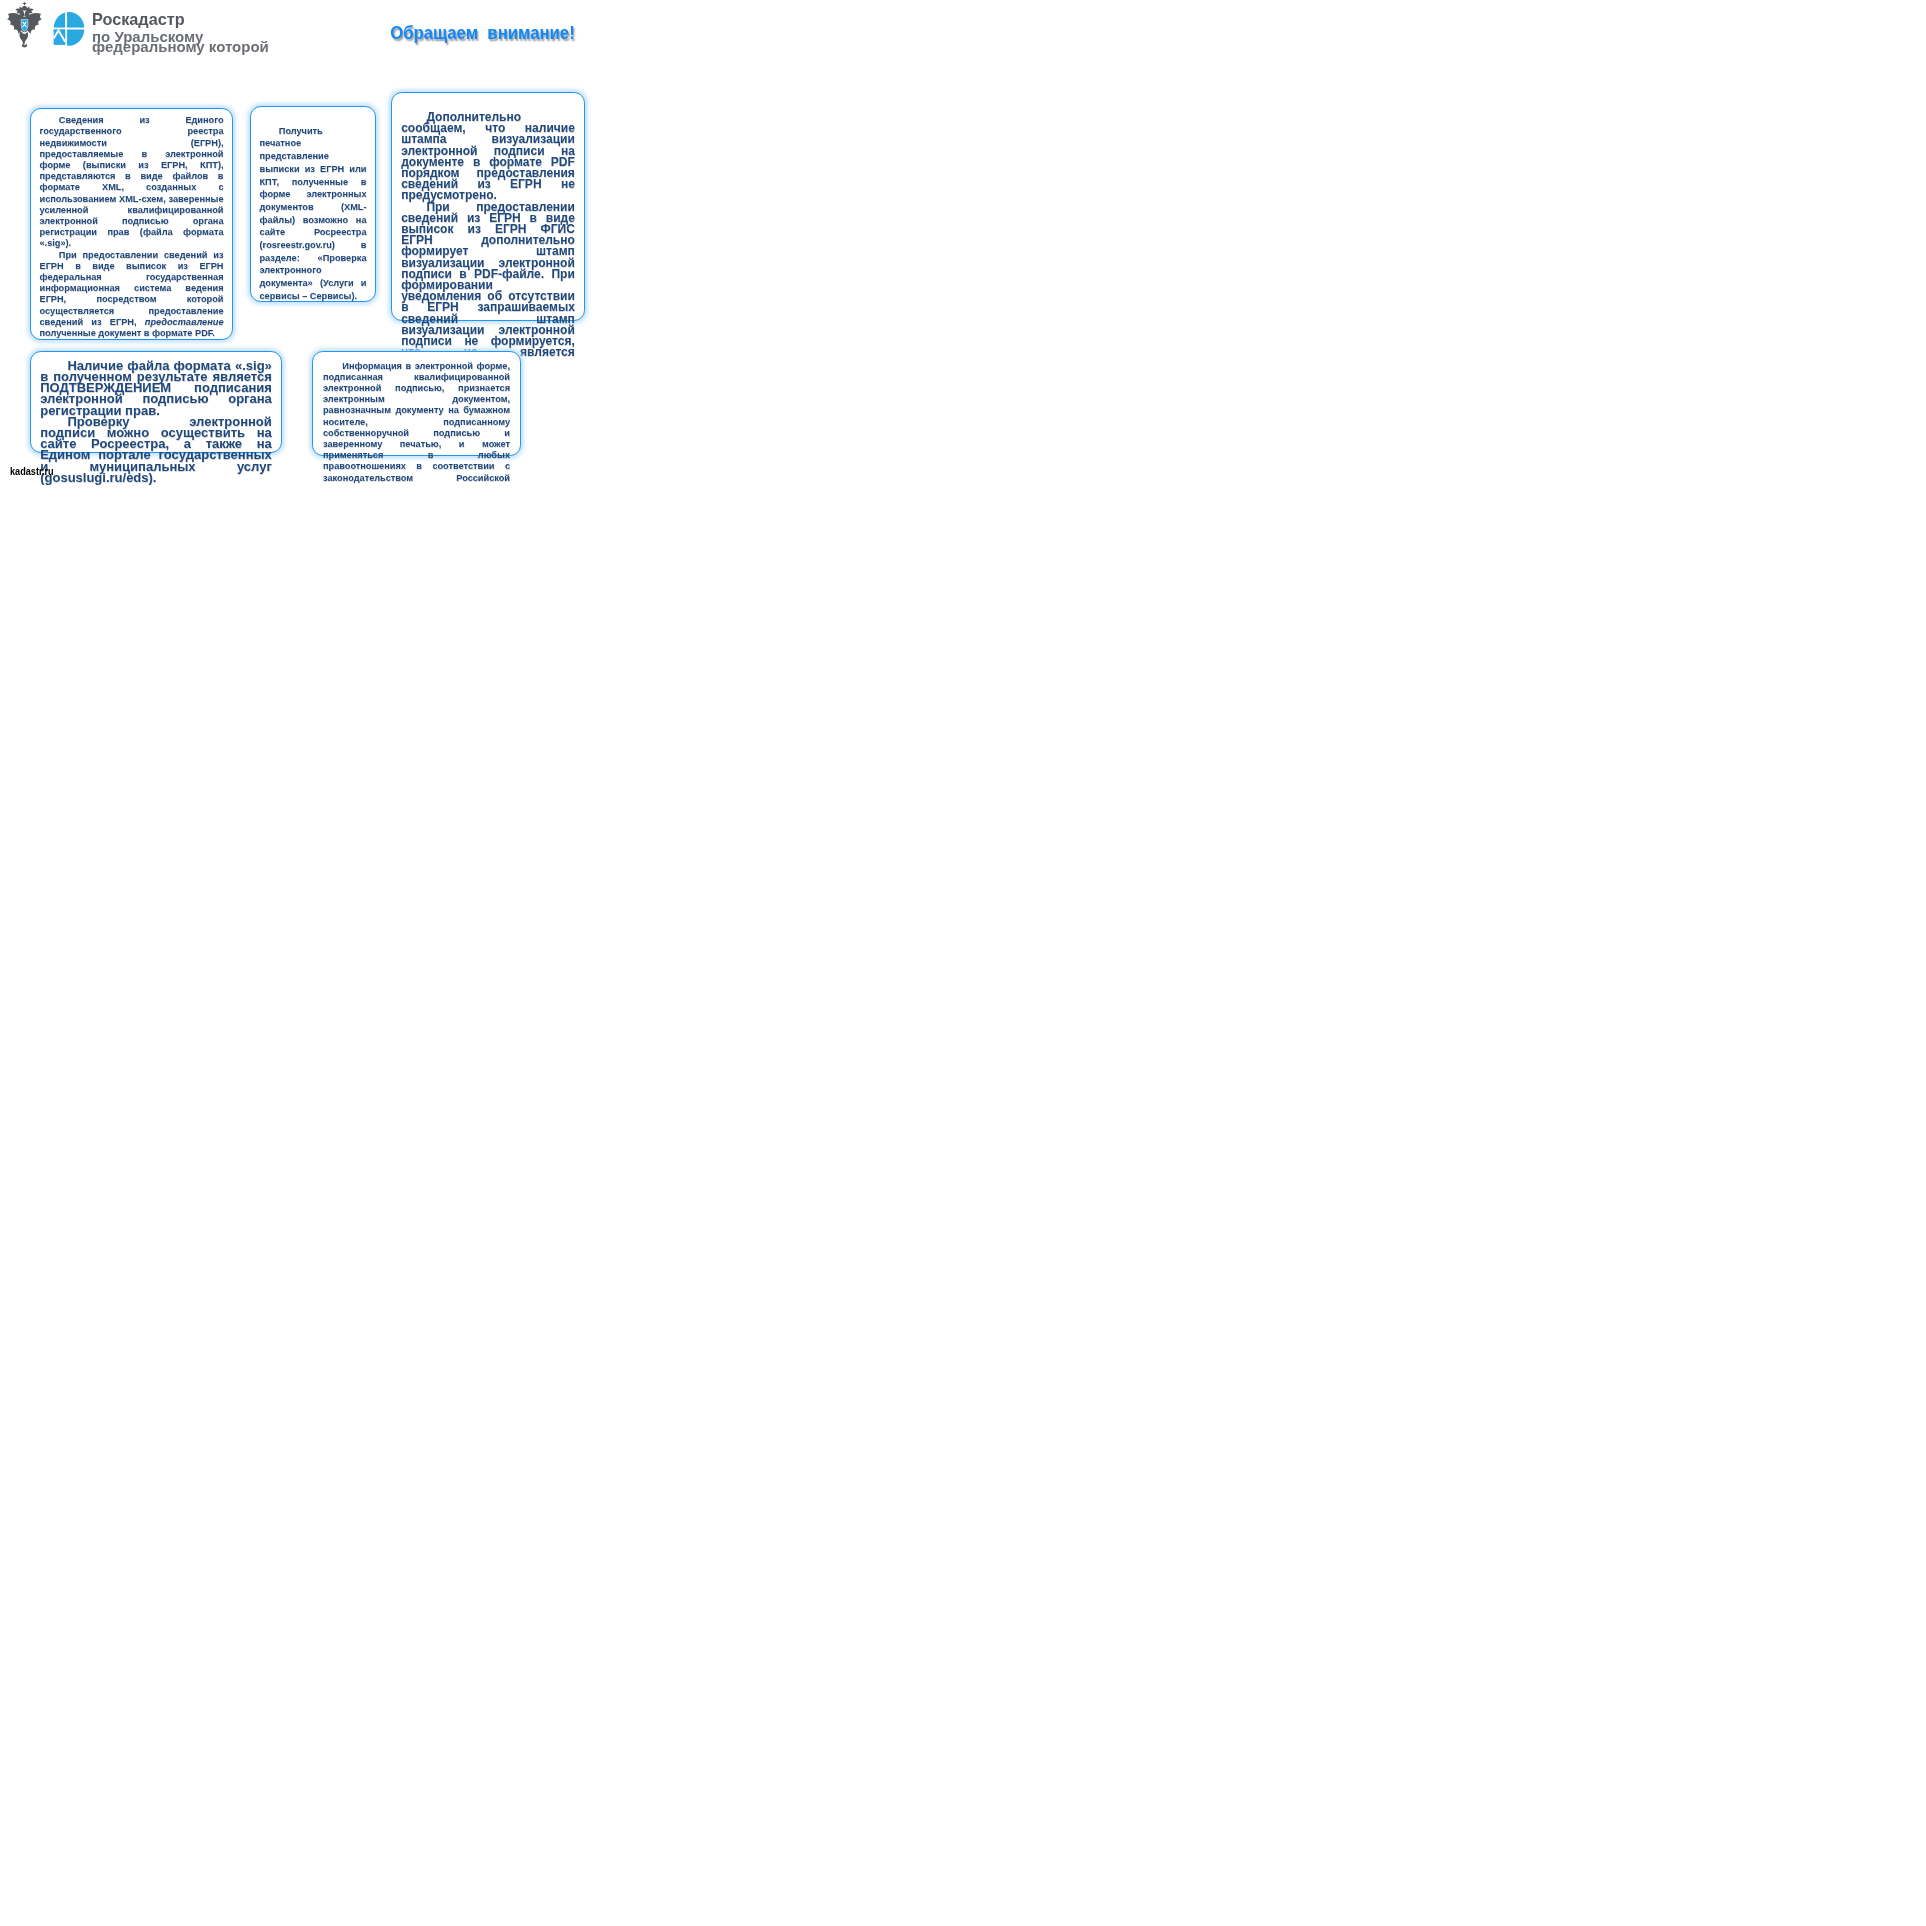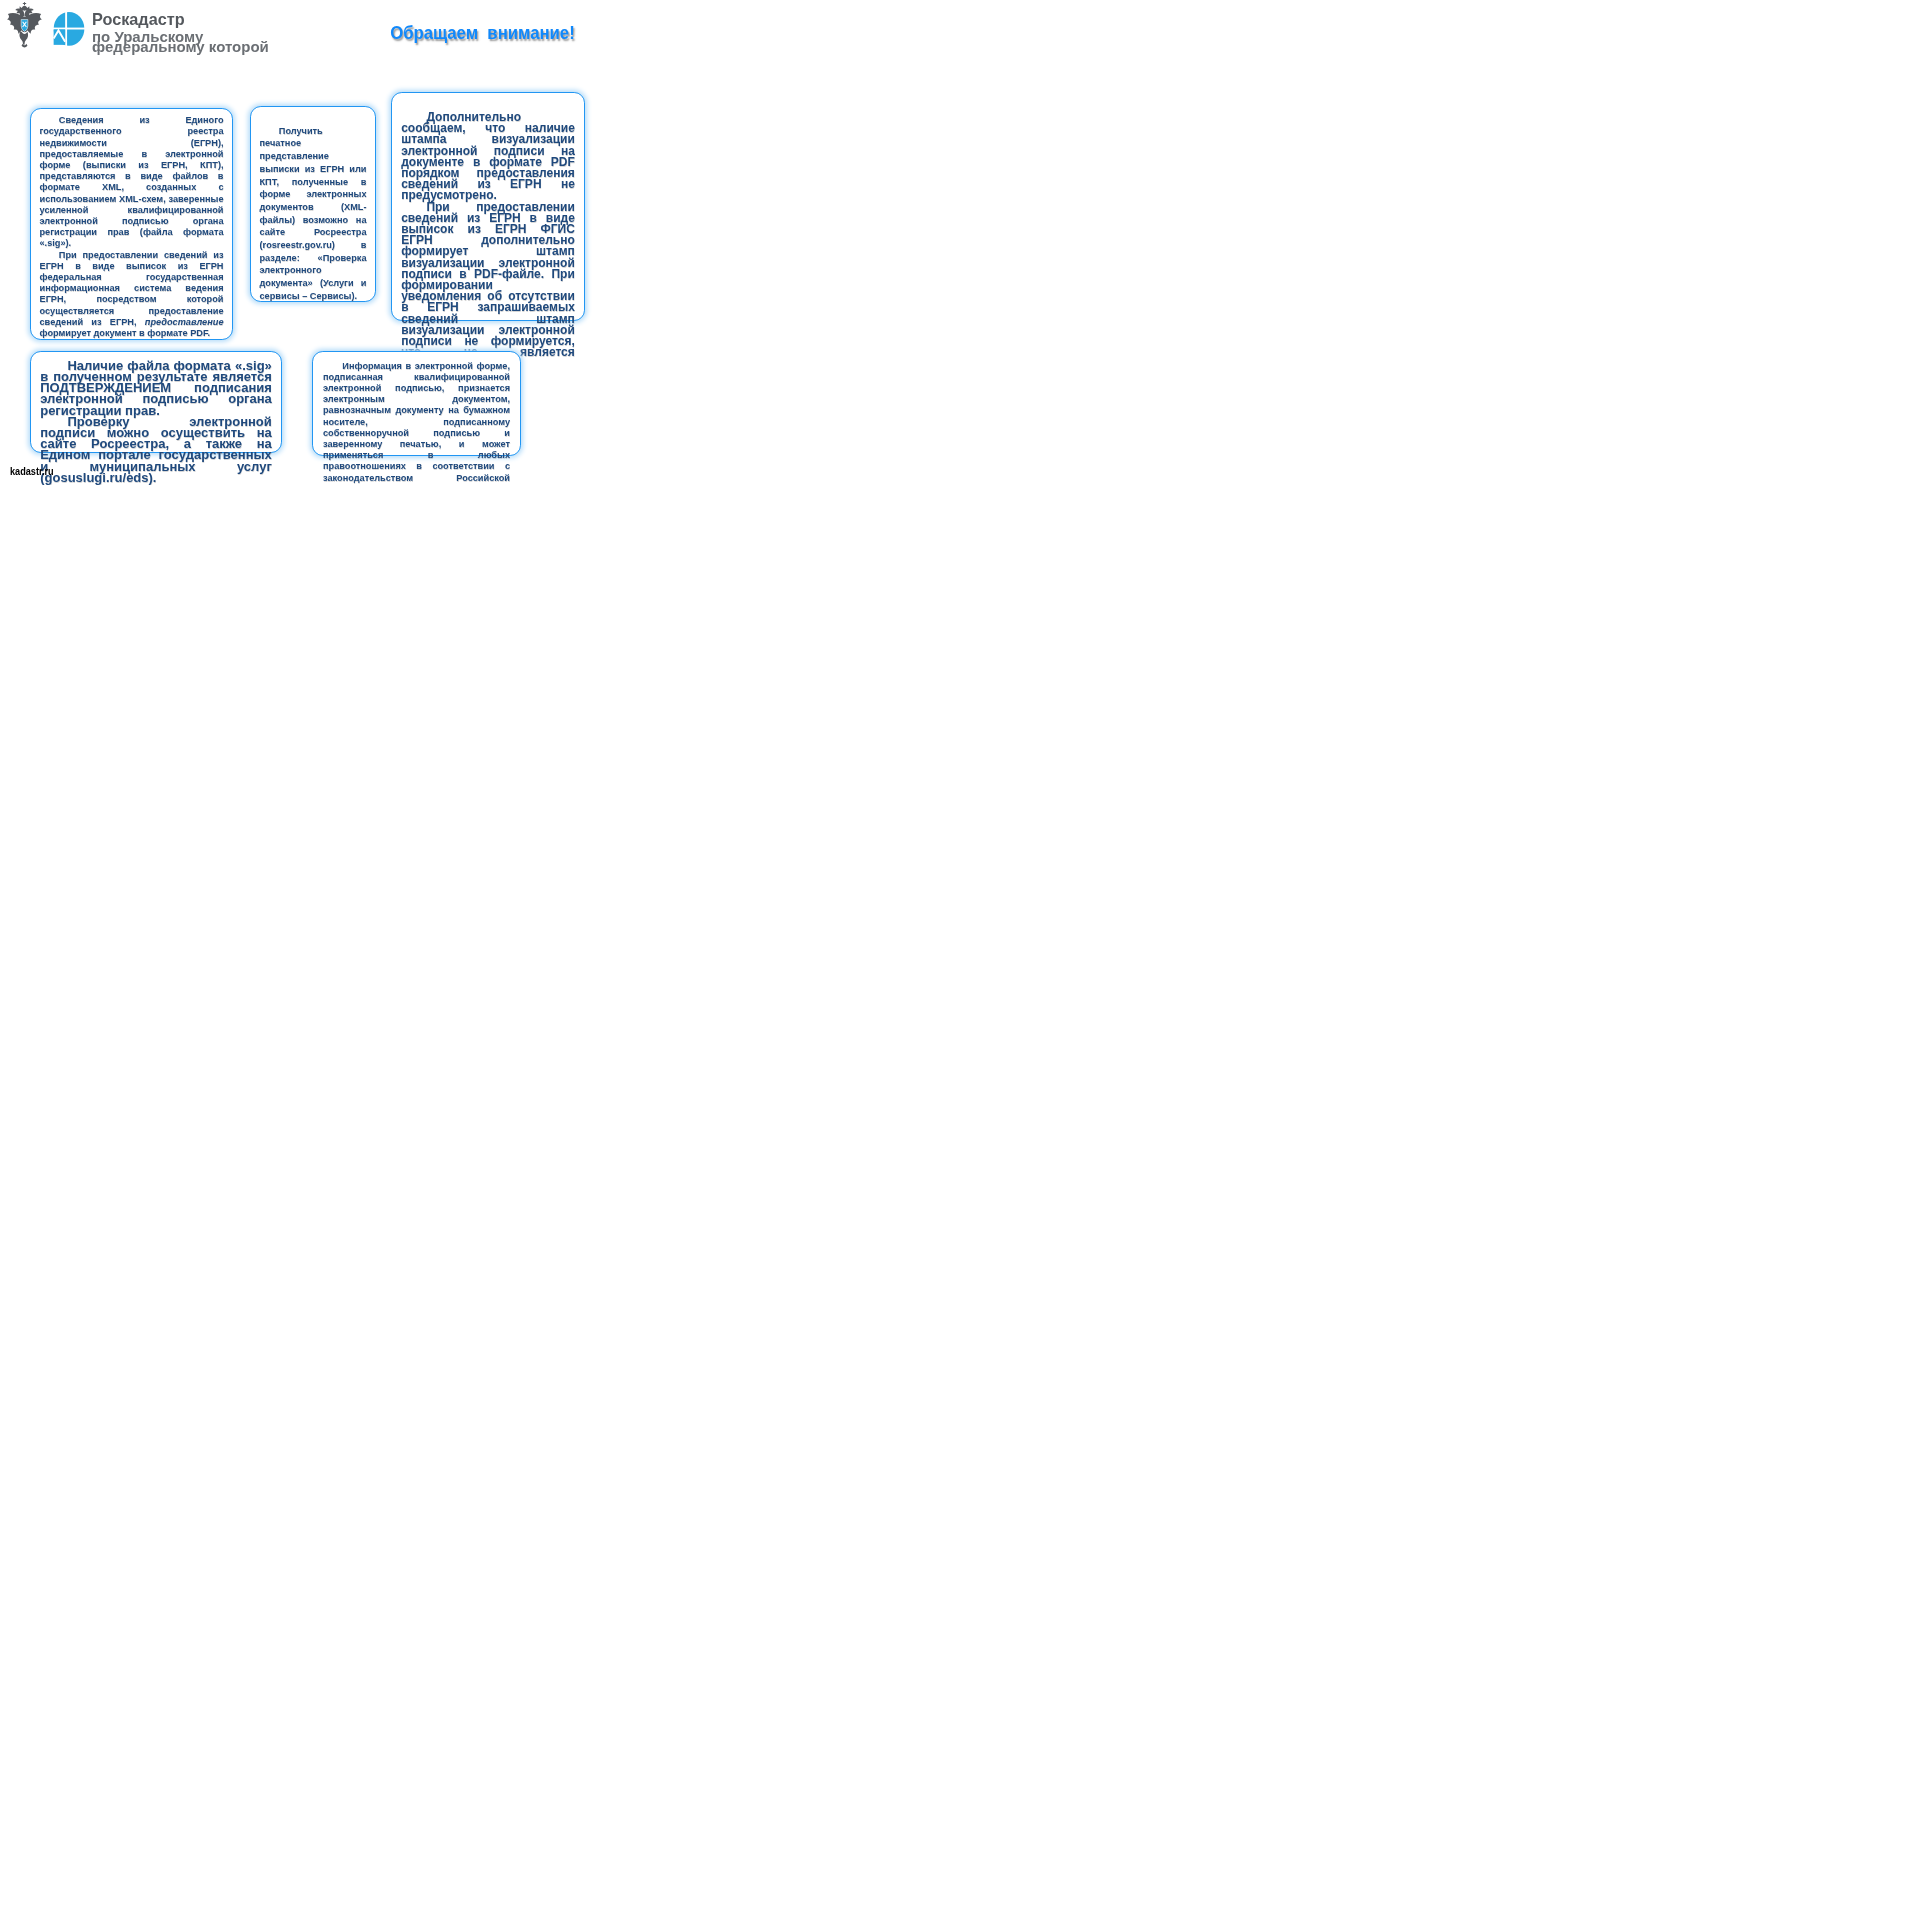--- a/index.html
+++ b/index.html
@@ -75,21 +75,21 @@
   <div class="org-name">Роскадастр</div>
   <div class="org-region">
     <div>по Уральскому</div>
     <div>федеральному которой</div>
   </div>
 
   <h1 class="title">Обращаем  внимание!</h1>
 
   <div class="info-box" id="box1">
       <p><span>Сведения из Единого государственного реестра недвижимости (ЕГРН), предоставляемые в электронной форме (выписки из ЕГРН, КПТ), представляются в виде файлов в формате XML, созданных с использованием XML-схем, заверенные усиленной квалифицированной электронной подписью органа регистрации прав (файла формата «.sig»).</span></p>
-      <p><span>При предоставлении сведений из ЕГРН в виде выписок из ЕГРН федеральная государственная информационная система ведения ЕГРН, посредством которой осуществляется предоставление сведений из ЕГРН, </span><span class="it">предоставление</span><span> формирует документ в формате PDF.</span></p>
+      <p><span>При предоставлении сведений из ЕГРН в виде выписок из ЕГРН федеральная государственная информационная система ведения ЕГРН, посредством которой осуществляется предоставление сведений из ЕГРН, </span><span class="it">предоставление</span><span> полученные документ в формате PDF.</span></p>
     </div>
   <div class="info-box" id="box2">
       <p><span>Получить печатное представление выписки из ЕГРН или КПТ, полученные в форме электронных документов (XML-файлы) возможно на сайте Росреестра (rosreestr.gov.ru) в разделе: «Проверка электронного документа» (Услуги и сервисы – Сервисы).</span></p>
     </div>
   <div class="info-box" id="box3">
       <p><span>Дополнительно сообщаем, что наличие штампа визуализации электронной подписи на документе в формате PDF порядком предоставления сведений из ЕГРН не предусмотрено.</span></p>
       <p><span>При предоставлении сведений из ЕГРН в виде выписок из ЕГРН ФГИС ЕГРН дополнительно формирует штамп визуализации электронной подписи в PDF-файле. При формировании уведомления об отсутствии в ЕГРН запрашиваемых сведений штамп визуализации электронной подписи не формируется, что не является ошибочным.</span></p>
     </div>
   <div class="info-box" id="box4">
       <p><span>Наличие файла формата «.sig» в полученном результате является ПОДТВЕРЖДЕНИЕМ подписания электронной подписью органа регистрации прав.</span></p>

